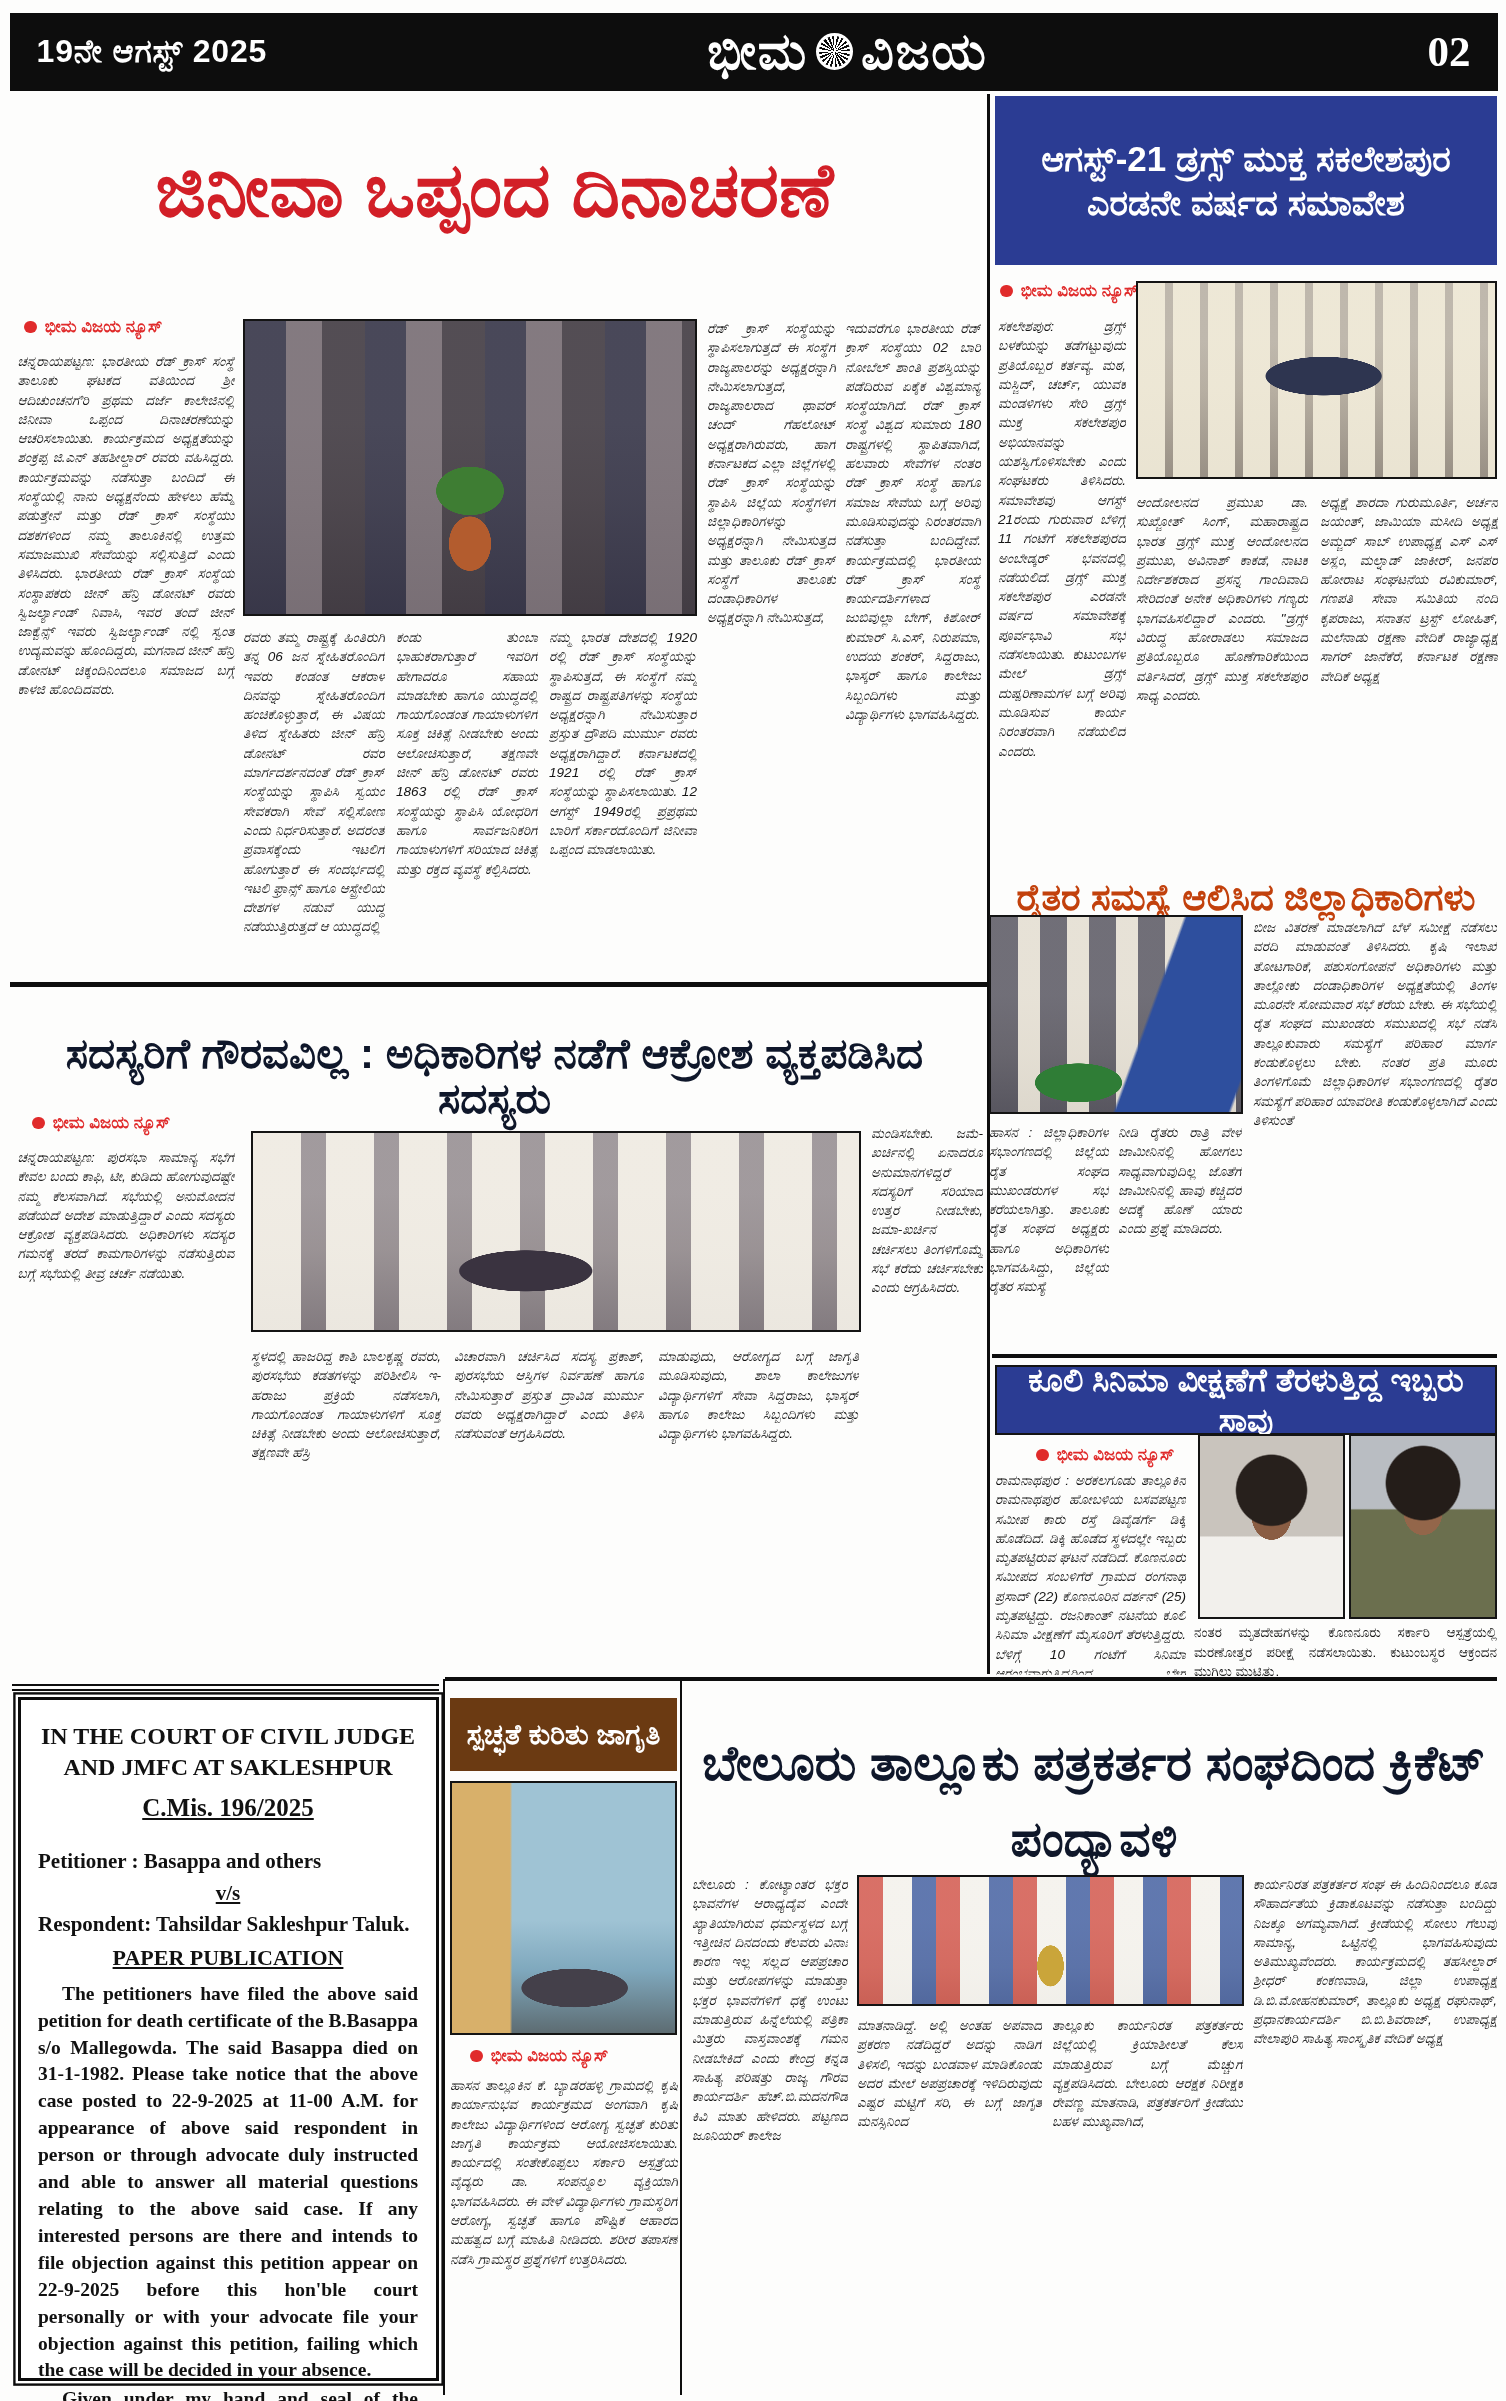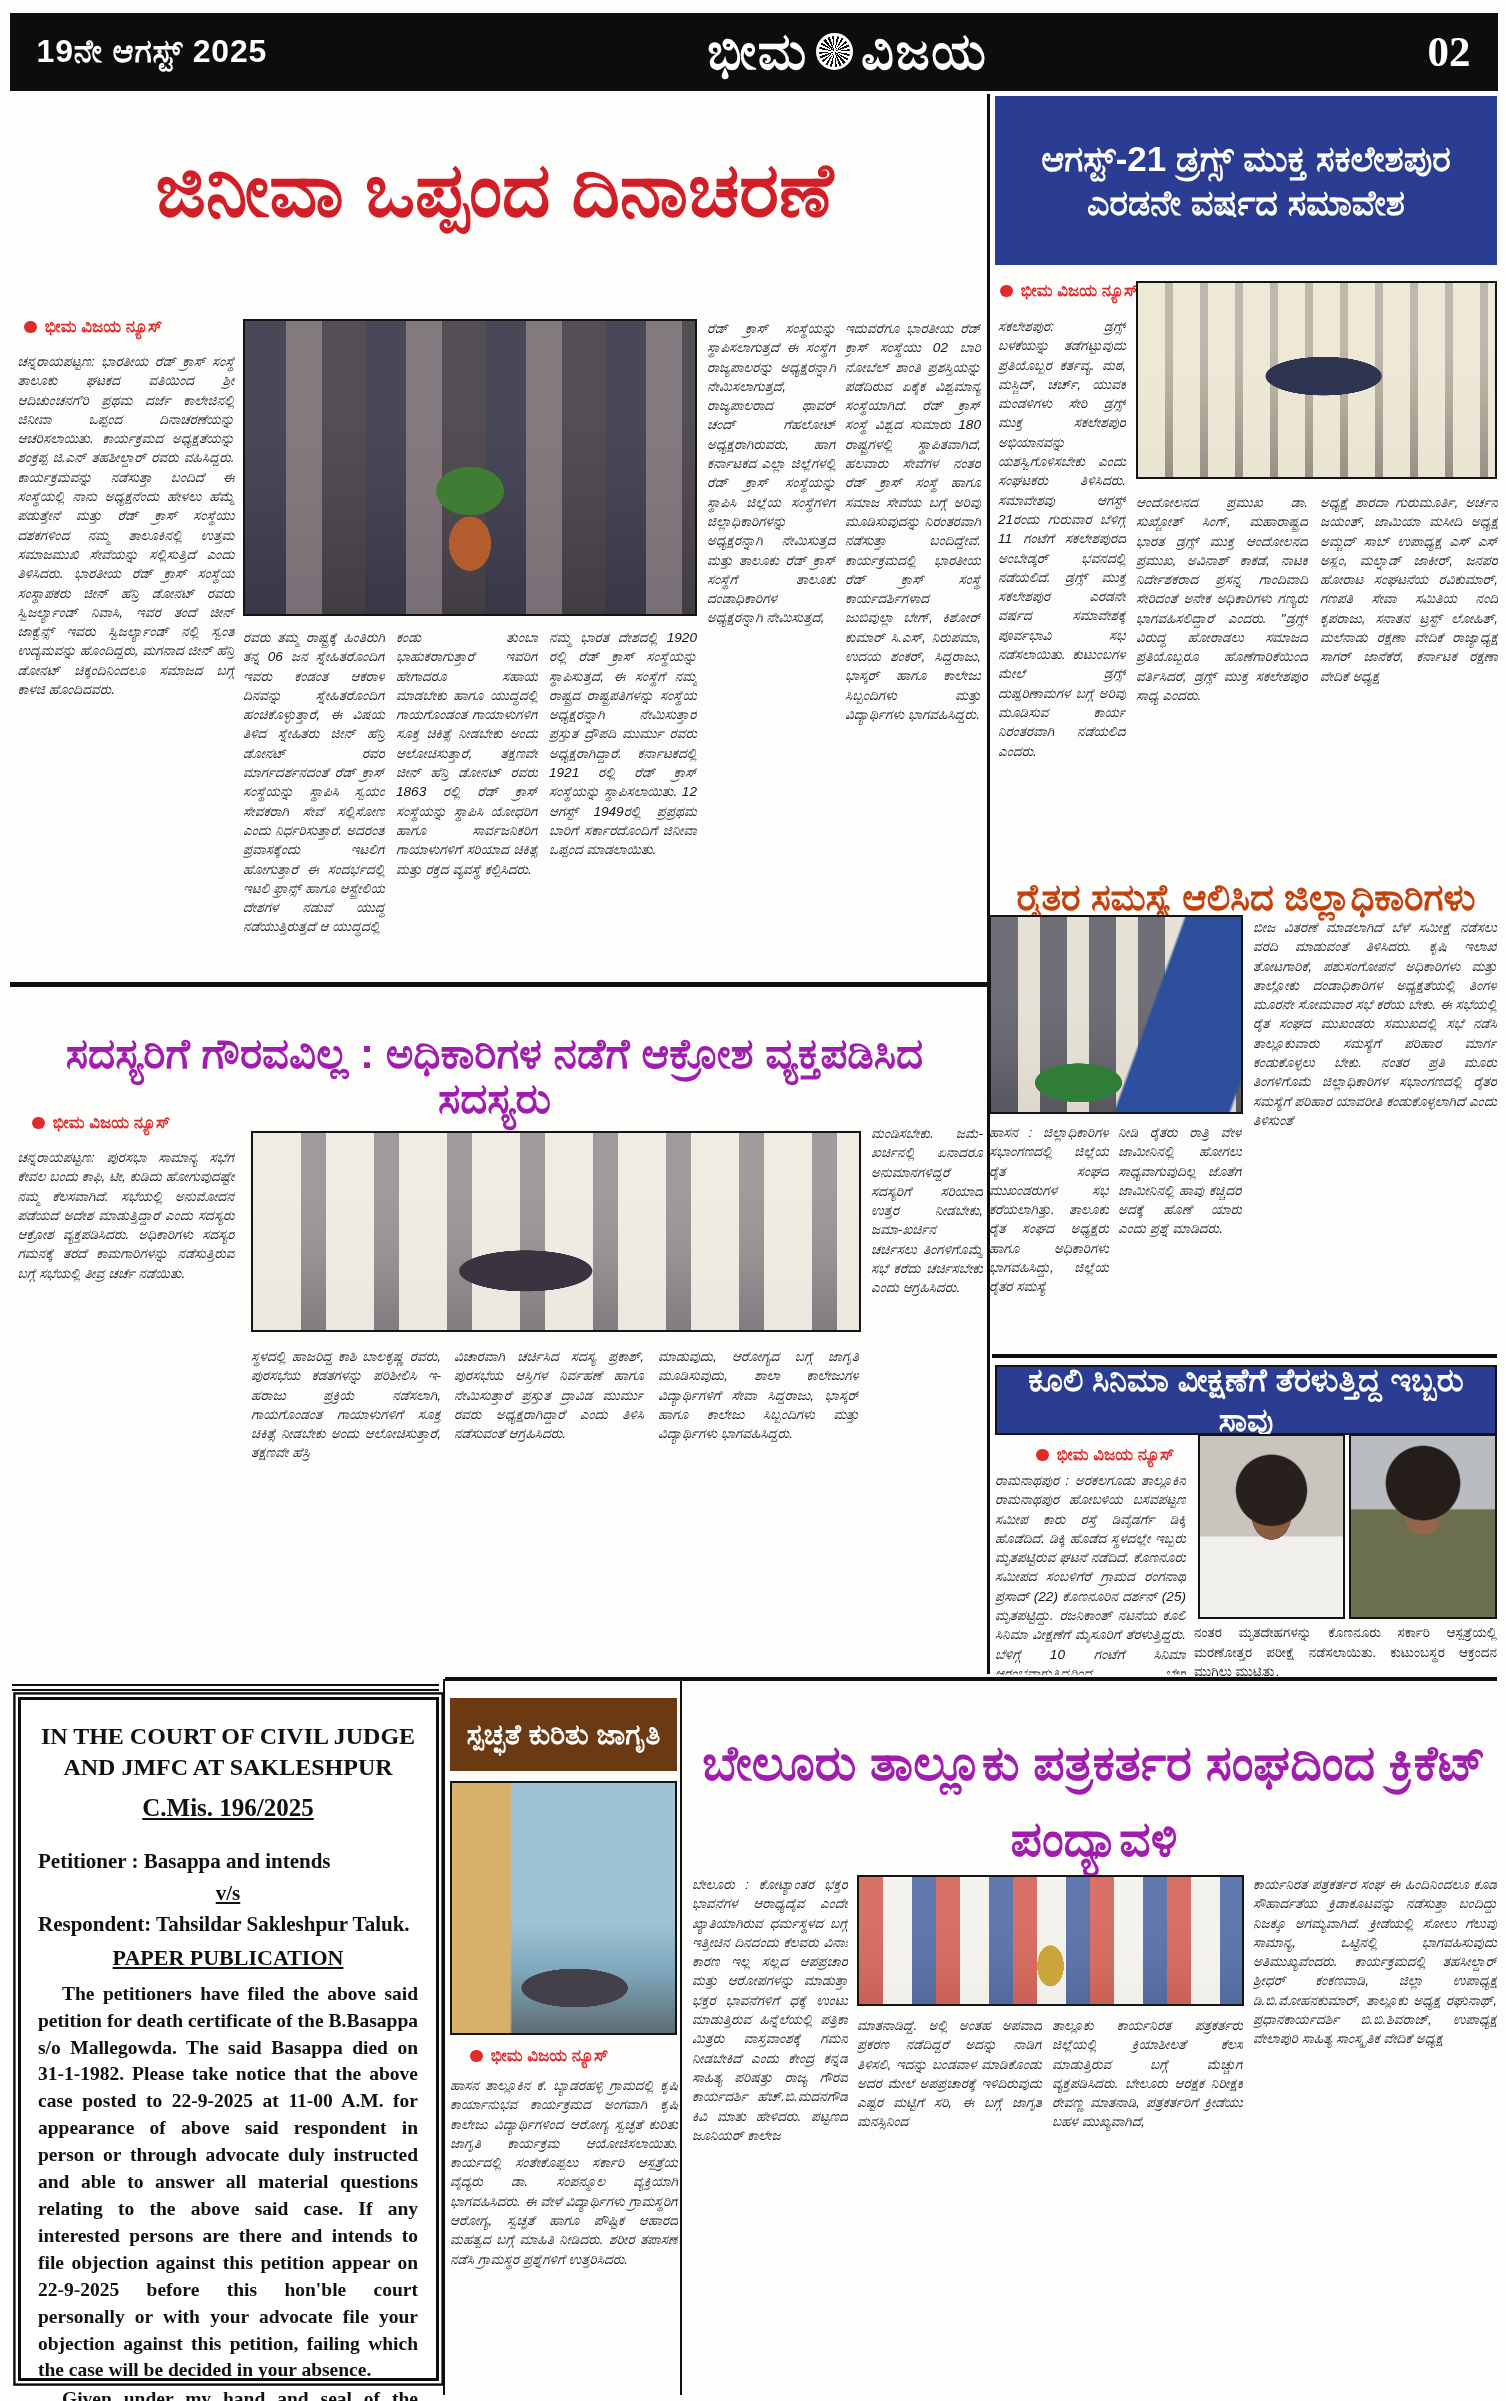--- a/index.html
+++ b/index.html
@@ -12,21 +12,21 @@
   .masthead{color:#fff;font-size:51px;font-weight:800;display:flex;align-items:center;gap:8px;letter-spacing:1.6px;}
   .chakra{width:37px;height:37px;border-radius:50%;border:3.2px solid #fff;box-sizing:border-box;
     background:repeating-conic-gradient(#fff 0 9deg,#0d0d0d 9deg 18deg);}
   .pageno{color:#fff;font-size:43px;font-weight:bold;font-family:"Liberation Serif",serif;}
   
   .vrule{position:absolute;background:#0e0e0e;}
   .hrule{position:absolute;background:#0e0e0e;}
   
   .headline{position:absolute;text-align:center;font-weight:800;line-height:1.08;}
   .headline.red{color:#d21f27;}
-  .headline.green{color:#a21caf;margin-top:28px;}
+  .headline.green{color:#0f172a;margin-top:28px;}
   .headline.brown{color:#c2410c;}
   .boxhead{position:absolute;color:#fff;font-weight:800;text-align:center;display:flex;
     align-items:center;justify-content:center;box-sizing:border-box;line-height:1.25;}
   .blue{background:#2b3c93;}
   .brownbox{background:#6b3a12;}
   .byline{position:absolute;display:flex;align-items:center;gap:8px;font-weight:800;
     color:#e02b2b;font-size:16.7px;}
   .byline .dot{width:12.8px;height:12.8px;border-radius:50%;background:#e02b2b;flex:0 0 auto;}
   .bodytext{position:absolute;font-size:13.6px;line-height:1.42;text-align:justify;
     overflow:hidden;color:#151515;box-sizing:border-box;font-style:italic;}
@@ -156,21 +156,21 @@
   <div class="hrule" style="left:445px;top:1677px;width:1052px;height:4px;"></div>
   <div class="hrule" style="left:12px;top:1684px;width:427px;height:1.6px;"></div>
   <div class="hrule" style="left:12px;top:1689px;width:427px;height:1.6px;"></div>
   <div class="vrule" style="left:443px;top:1679px;width:2.4px;height:716px;"></div>
   <div class="vrule" style="left:680px;top:1679px;width:2.4px;height:716px;"></div>
 
   <div class="legal">
     <div class="court" style="white-space:pre-line;">IN THE COURT OF CIVIL JUDGE
 AND JMFC AT SAKLESHPUR</div>
     <div class="caseno">C.Mis. 196/2025</div>
-    <div class="party">Petitioner : Basappa and intends</div>
+    <div class="party">Petitioner : Basappa and others</div>
     <div class="vs">v/s</div>
     <div class="resp">Respondent: Tahsildar Sakleshpur Taluk.</div>
     <div class="pub">PAPER PUBLICATION</div>
     <div class="lbody">The petitioners have filed the above said petition for death certificate of the B.Basappa s/o Mallegowda. The said Basappa died on 31-1-1982. Please take notice that the above case posted to 22-9-2025 at 11-00 A.M. for appearance of above said respondent in person or through advocate duly instructed and able to answer all material questions relating to the above said case. If any interested persons are there and intends to file objection against this petition appear on 22-9-2025 before this hon'ble court personally or with your advocate file your objection against this petition, failing which the case will be decided in your absence.</div>
     <div class="closing">Given under my hand and seal of the court, this 13th August 2025.</div>
 
   </div>
 
   <div class="boxhead brownbox" style="left:450px;top:1698px;width:227px;height:73px;font-size:28px;">ಸ್ಪಚ್ಛತೆ ಕುರಿತು ಜಾಗೃತಿ</div>
   <div class="ph ph-clean" style="left:450px;top:1781px;width:227px;height:254px;"></div>

